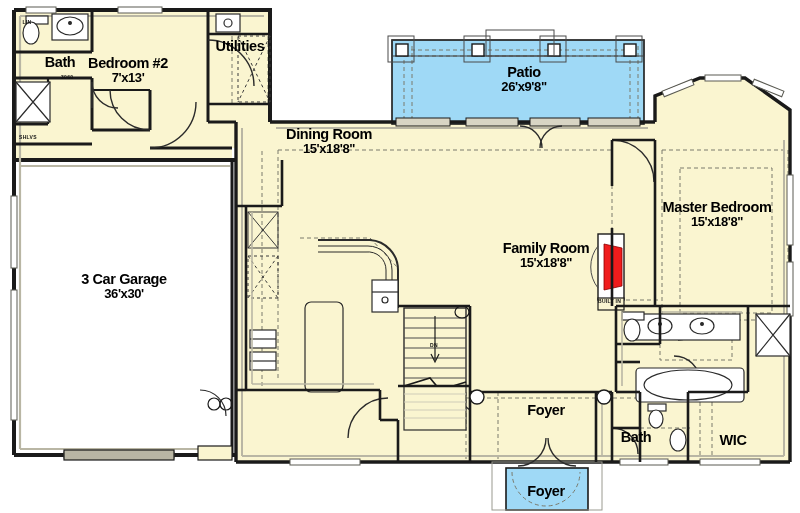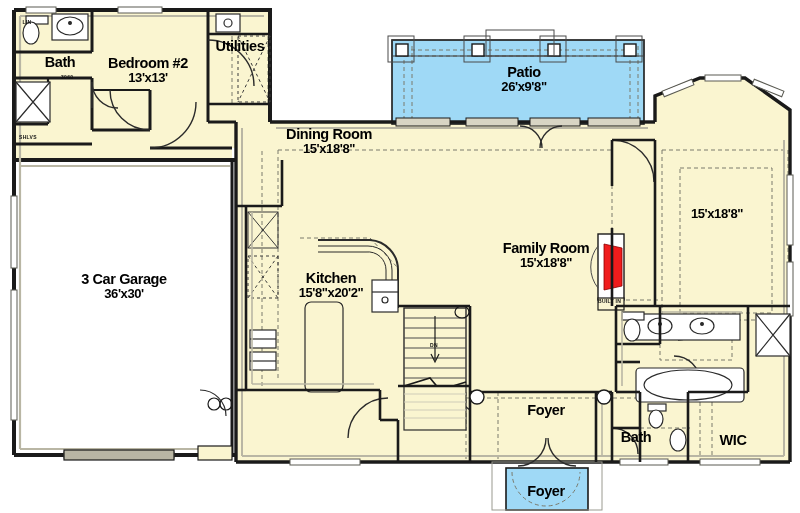--- a/index.html
+++ b/index.html
@@ -361,53 +361,50 @@
     <circle cx="604" cy="397" r="7" fill="#fff" stroke="#1a1a1a" stroke-width="1.4"></circle>
   </g>
 
 </svg>
 
 <div class="lbl" style="left:60px;top:63px;transform:translate(-50%,-50%);">
   <span class="nm">Bath</span>
   <span class="dim"></span>
 </div>
 
-<div class="lbl" style="left:148px;top:70px;transform:translate(-50%,-50%);">
+<div class="lbl" style="left:128px;top:70px;transform:translate(-50%,-50%);">
   <span class="nm">Bedroom #2</span>
-  <span class="dim">13'x13'</span>
+  <span class="dim">7'x13'</span>
 </div>
 
 <div class="lbl" style="left:240px;top:47px;transform:translate(-50%,-50%);">
   <span class="nm">Utilities</span>
   <span class="dim"></span>
 </div>
 
 <div class="lbl" style="left:524px;top:79px;transform:translate(-50%,-50%);">
   <span class="nm">Patio</span>
   <span class="dim">26'x9'8"</span>
 </div>
 
 <div class="lbl" style="left:329px;top:141px;transform:translate(-50%,-50%);">
   <span class="nm">Dining Room</span>
   <span class="dim">15'x18'8"</span>
 </div>
 
 <div class="lbl" style="left:717px;top:214px;transform:translate(-50%,-50%);">
+  <span class="nm">Master Bedroom</span>
   <span class="dim">15'x18'8"</span>
 </div>
 
 <div class="lbl" style="left:546px;top:255px;transform:translate(-50%,-50%);">
   <span class="nm">Family Room</span>
   <span class="dim">15'x18'8"</span>
 </div>
 
-<div class="lbl" style="left:331px;top:285px;transform:translate(-50%,-50%);">
-  <span class="nm">Kitchen</span>
-  <span class="dim">15'8"x20'2"</span>
-</div>
 
 <div class="lbl" style="left:124px;top:280px;transform:translate(-50%,-50%);margin-top:6px;">
   <span class="nm">3 Car Garage</span>
   <span class="dim">36'x30'</span>
 </div>
 
 
 <div class="lbl" style="left:546px;top:411px;transform:translate(-50%,-50%);">
   <span class="nm">Foyer</span>
   <span class="dim"></span>

